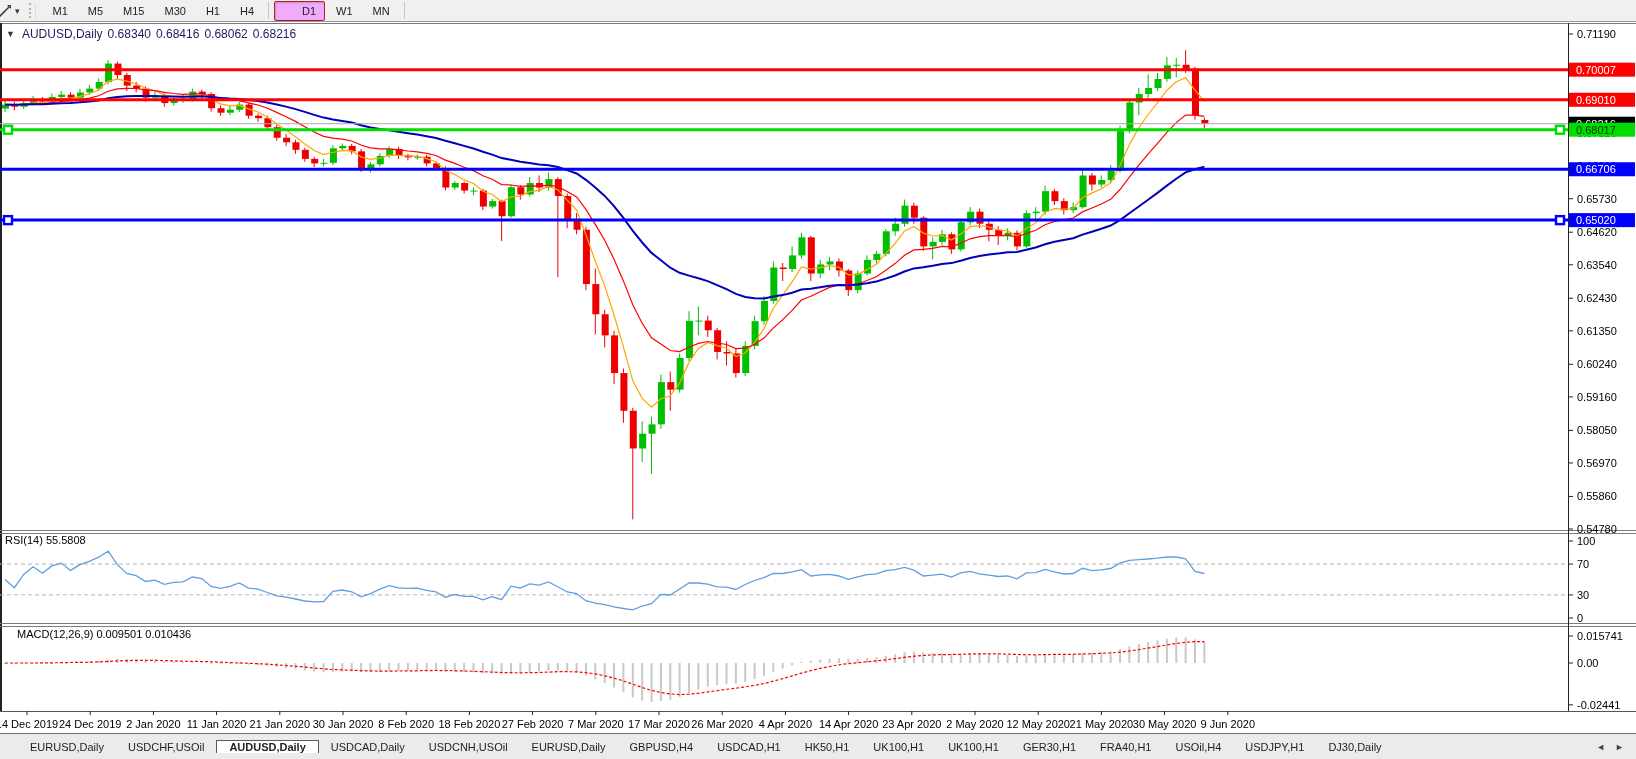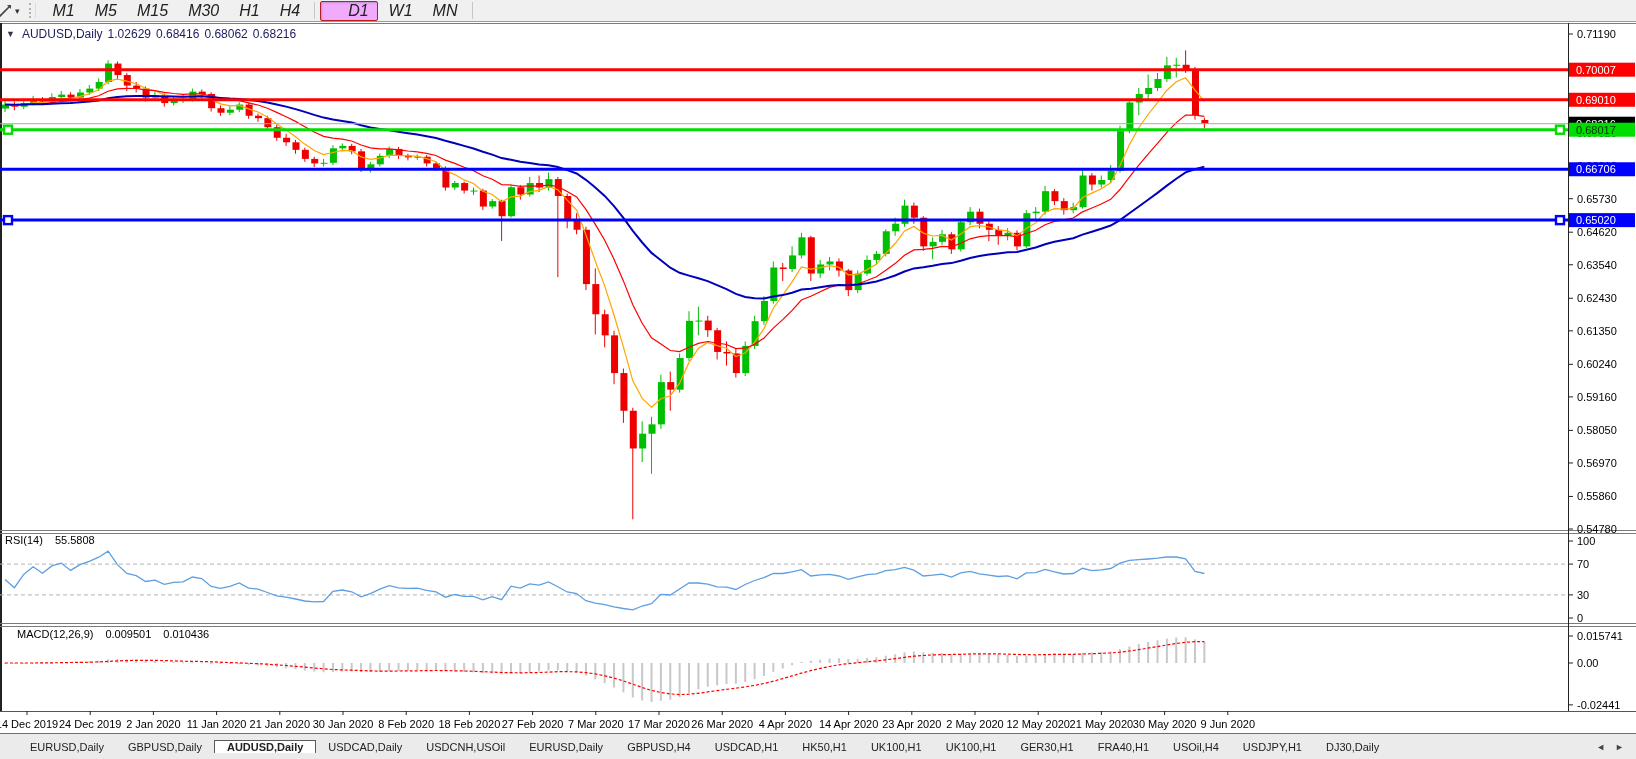--- a/index.html
+++ b/index.html
@@ -12,33 +12,33 @@
   .toolbar{
     position:absolute;top:0;left:0;width:1636px;height:22px;
     background:#f0f0f0;border-bottom:1px solid #9a9a9a;
     display:flex;align-items:center;box-sizing:border-box;
   }
   .tool-icon{width:16px;height:16px;margin-left:-3px;display:flex;align-items:center;}
   .tool-caret{font-size:9px;color:#333;margin:0 4px 0 2px;}
   .grip{width:4px;height:15px;border-left:2px dotted #b0b0b0;border-right:1px solid #dcdcdc;margin:0 7px 0 5px;}
   .sep{width:1px;height:17px;background:#c6c6c6;margin:0 4px;}
   .tf-btn{
-    height:18px;padding:0 8px;font-size:16px;color:#222;display:flex;align-items:center;
-    border:1px solid transparent;border-radius:2px;margin:0 1px;cursor:default;font-style:italic;
+    height:18px;padding:0 8px;font-size:11px;color:#222;display:flex;align-items:center;
+    border:1px solid transparent;border-radius:2px;margin:0 1px;cursor:default;
   }
   .tf-btn.active{background:#f0abfc;border:1px solid #b91c1c;box-shadow:inset 1px 1px 2px rgba(0,0,0,0.18);padding-left:27px;}
   
   #chart-area{position:absolute;top:23px;left:0;width:1636px;height:710px;background:#fff;}
   #chart-svg{position:absolute;top:0;left:0;}
   .title-row{
     position:absolute;top:4px;left:6px;z-index:6;display:flex;align-items:center;gap:5px;
     font-size:12px;color:#1c1c5e;white-space:pre;
   }
   .title-marker{font-size:9px;color:#33334d;margin-right:2px;}
-  .ind-label{position:absolute;left:5px;z-index:6;font-size:11px;color:#000;display:flex;gap:12px;}
+  .ind-label{position:absolute;left:5px;z-index:6;font-size:11px;color:#000;display:flex;gap:3px;}
   #rsi-label{top:511px;}
   #macd-label{top:605px;padding-left:12px;}
   
   .tabbar{
     position:absolute;bottom:0;left:0;width:1636px;height:26px;background:#ebebeb;
     border-top:1px solid #6f6f6f;display:flex;align-items:stretch;box-sizing:border-box;
     padding-left:18px;font-size:11px;
   }
   .tab{display:flex;align-items:center;padding:0 12px;color:#222;position:relative;cursor:default;white-space:nowrap;}
   .tab + .tab::before{content:"";position:absolute;left:0;top:6px;bottom:6px;width:1px;background:#b3b3b3;}
@@ -74,21 +74,21 @@
       <span class="tf-btn">W1</span>
       <span class="tf-btn">MN</span>
       <span class="sep"></span>
     </span>
 </div>
 
 <div id="chart-area">
   <div class="title-row">
     <span class="title-marker">▼</span>
     <span>AUDUSD,Daily</span>
-    <span>1.02629</span>
+    <span>0.68340</span>
     <span>0.68416</span>
     <span>0.68062</span>
     <span>0.68216</span>
   </div>
   <div class="ind-label" id="rsi-label">
     <span>RSI(14)</span>
     <span>55.5808</span>
   </div>
   <div class="ind-label" id="macd-label">
     <span>MACD(12,26,9)</span>
@@ -618,21 +618,21 @@
         <text x="1164.6000000000001" y="705" font-size="11" fill="#000" text-anchor="middle">30 May 2020</text>
         <line x1="1227.8" y1="688" x2="1227.8" y2="692" stroke="#222"></line>
         <text x="1227.8" y="705" font-size="11" fill="#000" text-anchor="middle">9 Jun 2020</text>
       </g>
     </svg>
   </div>
 
 <div class="tabbar">
   <span id="tabs" style="display:flex;align-items:center;">
       <span class="tab">EURUSD,Daily</span>
-      <span class="tab">GBPUSD,Daily</span>
+      <span class="tab">USDCHF,USOil</span>
       <span class="tab active">AUDUSD,Daily</span>
       <span class="tab">USDCAD,Daily</span>
       <span class="tab">USDCNH,USOil</span>
       <span class="tab">EURUSD,Daily</span>
       <span class="tab">GBPUSD,H4</span>
       <span class="tab">USDCAD,H1</span>
       <span class="tab">HK50,H1</span>
       <span class="tab">UK100,H1</span>
       <span class="tab">UK100,H1</span>
       <span class="tab">GER30,H1</span>

